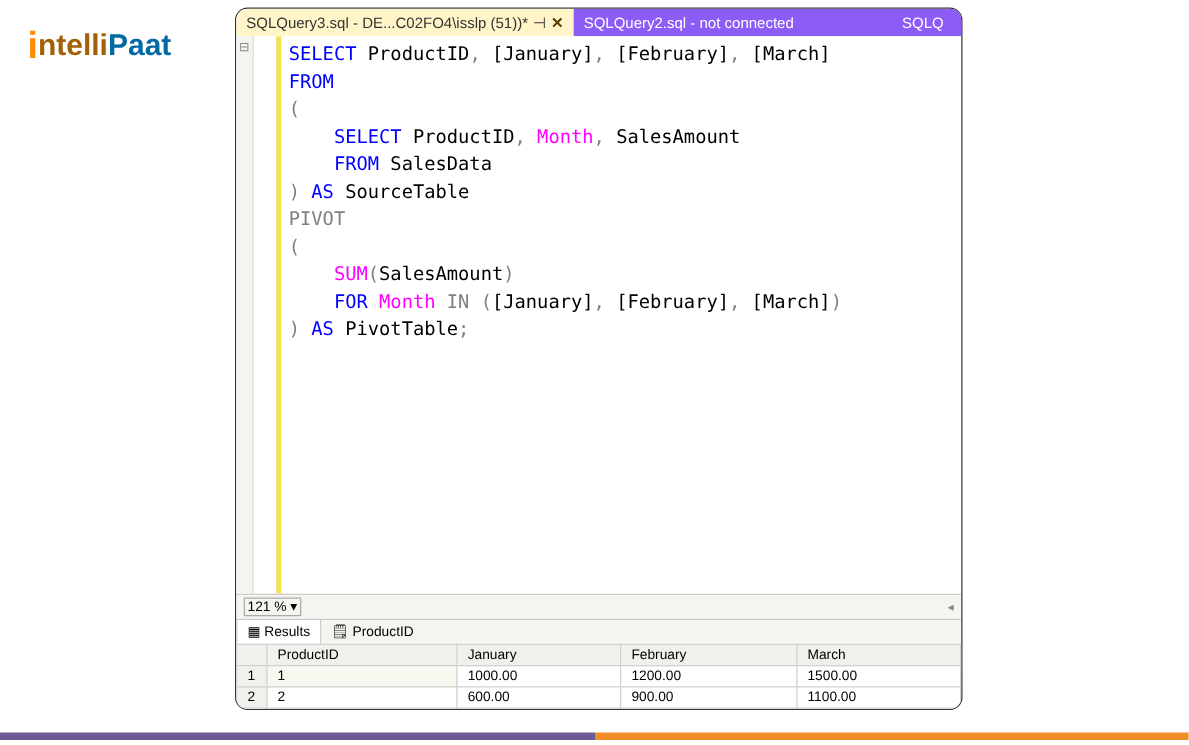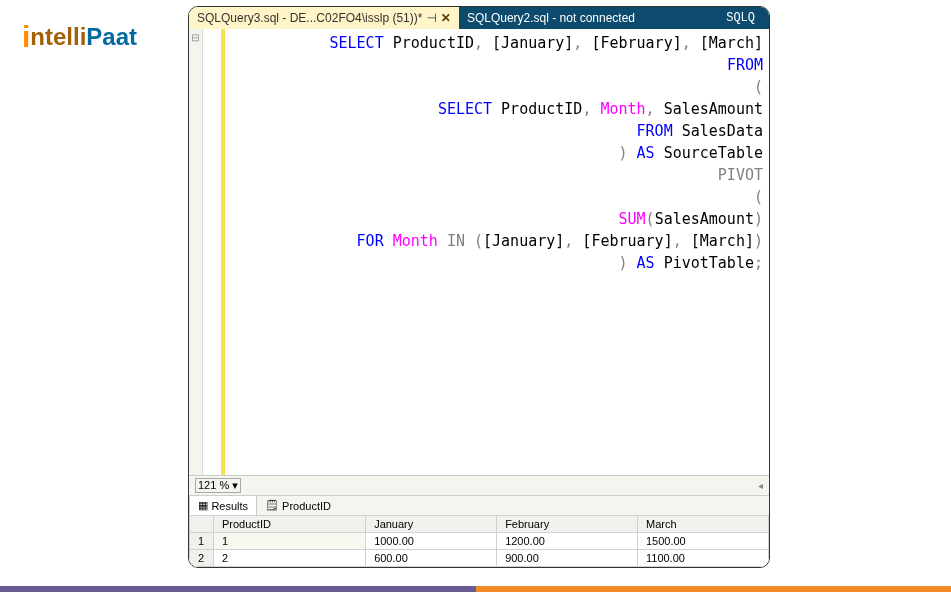--- a/index.html
+++ b/index.html
@@ -52,29 +52,29 @@
       display: flex;
       align-items: center;
       gap: 4px;
       white-space: nowrap;
     }
     .tab-active {
       background: #fff5c8;
       color: #333;
     }
     .tab-inactive {
-      background: #0c4a6e;
+      background: #8b5cf6;
       color: #fff;
       flex: 1;
       display: flex;
       justify-content: space-between;
     }
     .tab-pin, .tab-close { cursor: pointer; }
     .tab-close { color: #5a3a00; font-weight: bold; }
-    .tab-right-label { padding-right: 6px; font-family: Liberation Mono, monospace; }
+    .tab-right-label { padding-right: 6px; }
     .code-area {
       display: flex;
       flex: 1;
       background: #fff;
       overflow: hidden;
     }
     .change-bar {
       width: 4px;
       background: #f5e050;
       margin-left: 18px;
@@ -88,21 +88,20 @@
       color: #888;
       border-right: 1px solid #ddd;
     }
     .code-content {
       flex: 1;
       padding: 3px 6px;
       font-family: Consolas, monospace;
       font-size: 15px;
       line-height: 22px;
       white-space: pre;
-      text-align: right;
     }
     .kw-blue { color: #0000ff; }
     .kw-gray { color: #808080; }
     .kw-pink { color: #ff00ff; }
     .kw-black { color: #000; }
     .zoom-bar {
       display: flex;
       align-items: center;
       gap: 6px;
       padding: 2px 6px;

